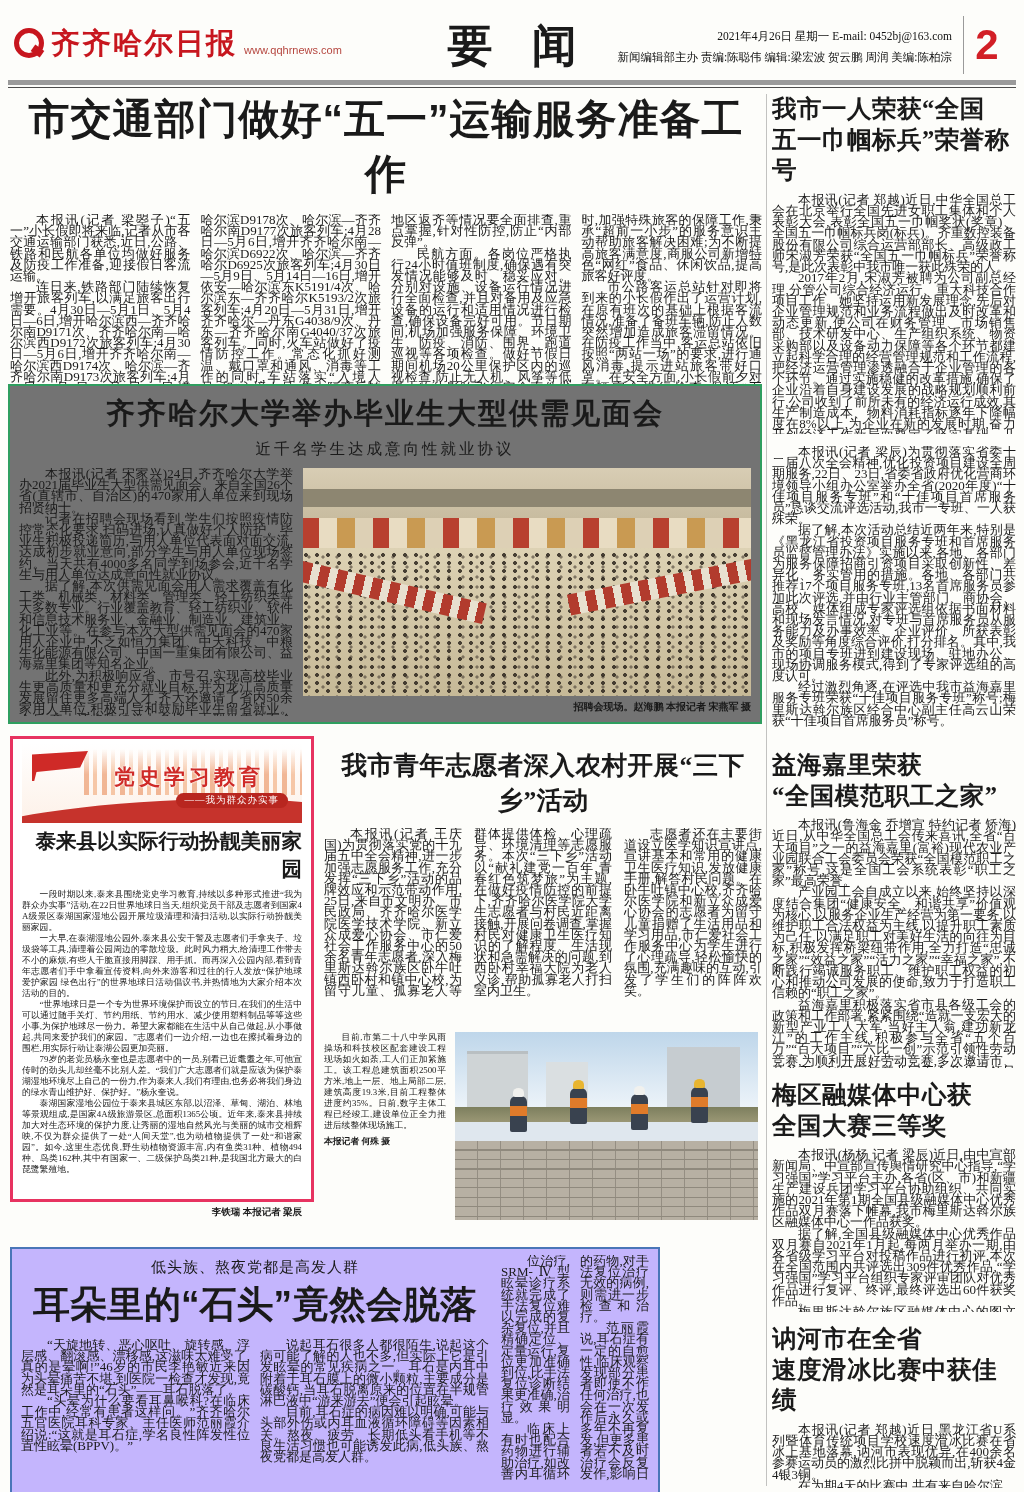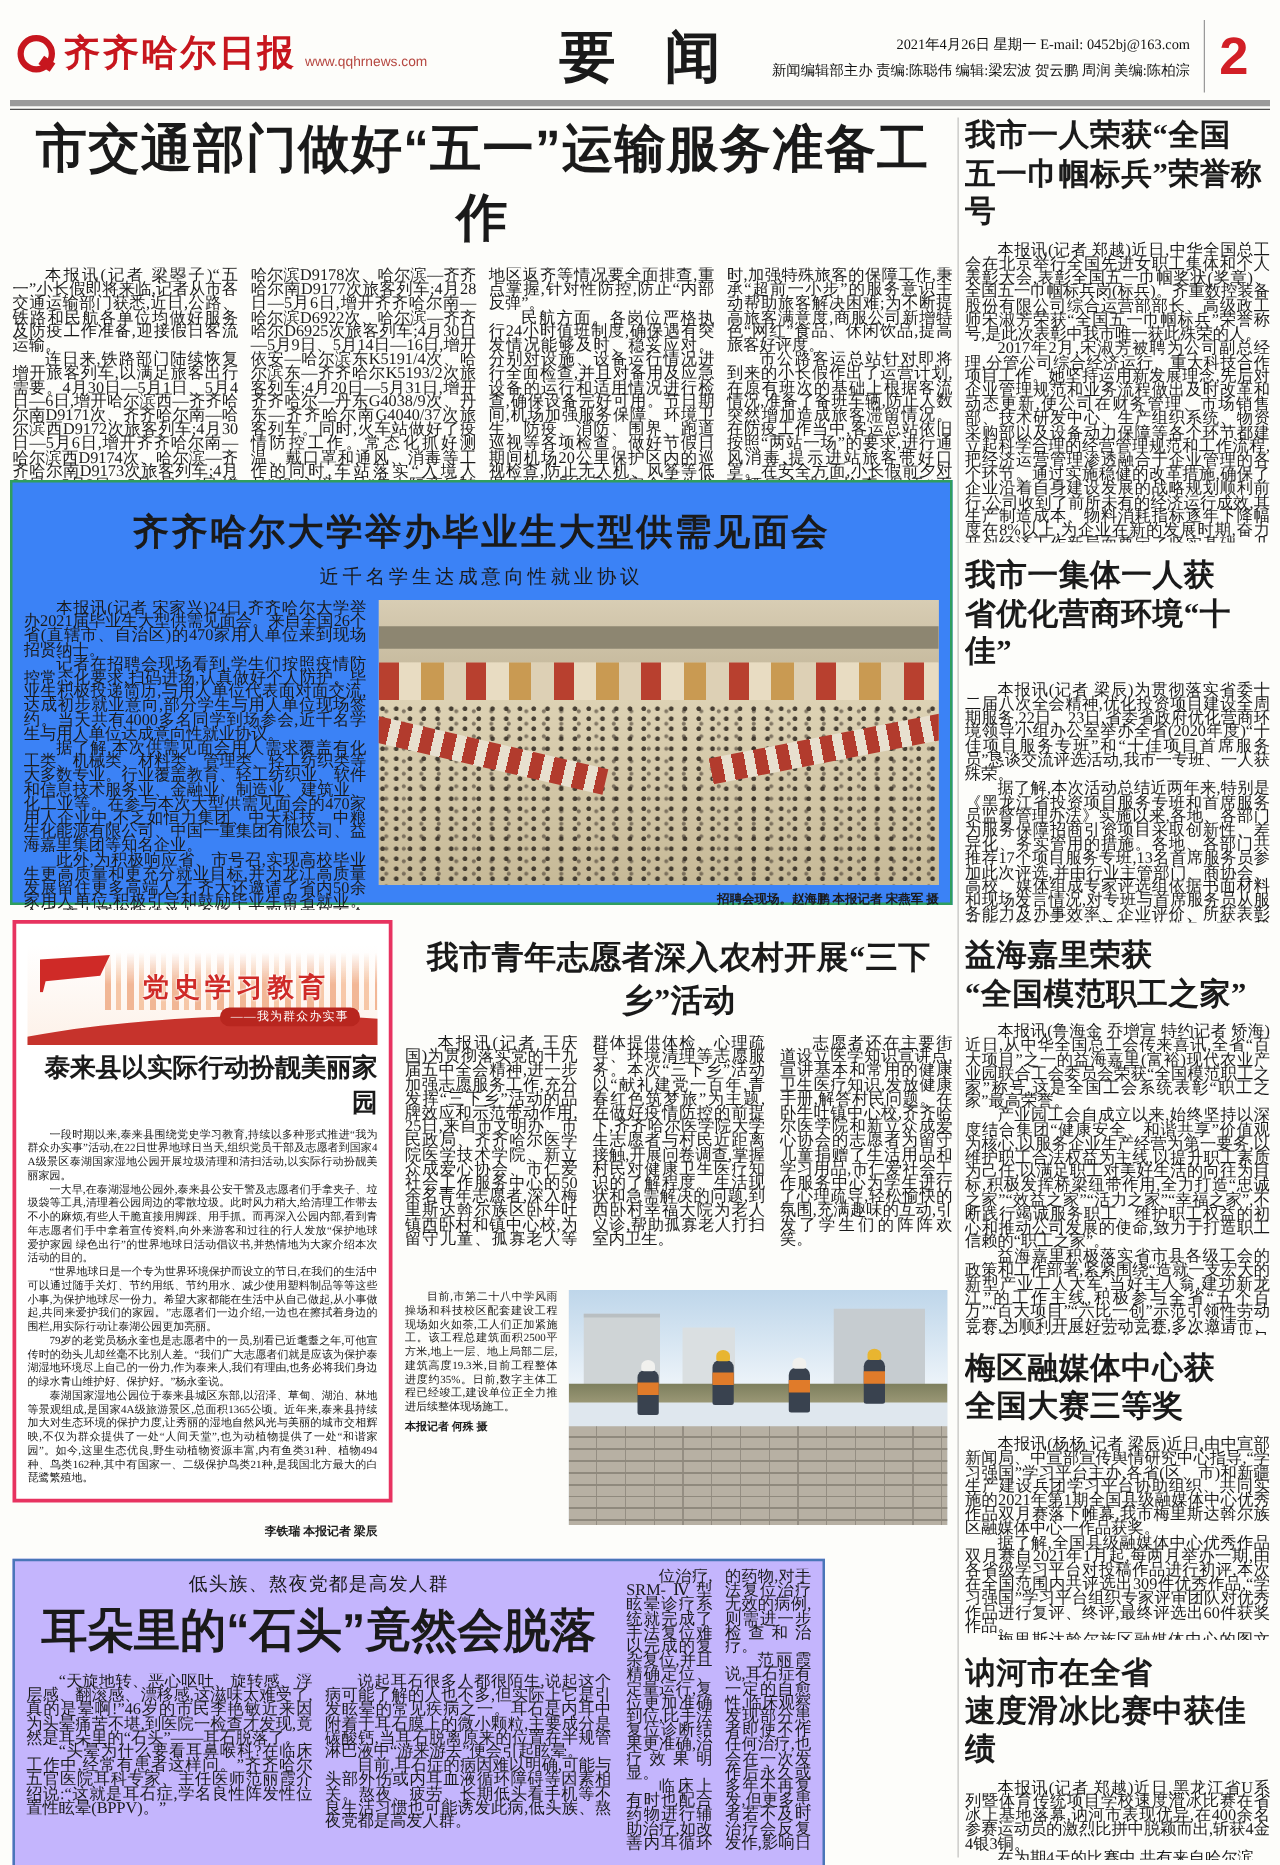--- a/index.html
+++ b/index.html
@@ -20,22 +20,22 @@
   .vline{position:absolute;top:94px;bottom:6px;left:766px;width:1px;background:#c2c2c0;}
   
   .bt{font-size:13px;line-height:11.2px;}
   .bt p{margin:0;text-indent:2em;text-align:justify;word-break:break-all;}
   
   .main-art{position:absolute;top:92px;left:10px;width:752px;}
   .main-headline{font-size:41px;font-weight:900;text-align:center;letter-spacing:1px;margin:0 0 12px;
                  font-family:"Liberation Sans","DejaVu Sans",sans-serif;}
   .main-body{column-count:4;column-gap:10px;height:230px;overflow:hidden;}
   
-  .box-green{position:absolute;top:384px;left:8px;width:754px;height:340px;border:2px solid #2f9e5f;background:#3b82f6;
-             padding:18px 9px;box-sizing:border-box;}
+  .box-green{position:absolute;top:384px;left:8px;width:754px;height:340px;border:2px solid #2f9e5f;background:#737373;
+             padding:6px 9px;box-sizing:border-box;}
   .jf-title{text-align:center;font-size:29px;font-weight:900;letter-spacing:2px;margin:2px 0 5px;}
   .jf-sub{text-align:center;font-size:15.5px;letter-spacing:3px;margin:0 0 8px;}
   .jf-row{display:flex;gap:10px;}
   .jf-text{width:274px;height:248px;overflow:hidden;}
   .jf-photo-wrap{flex:1;}
   .photo-jobfair{height:228px;position:relative;overflow:hidden;background:#d9cdb1;}
   .pj-ceiling{position:absolute;top:0;left:0;right:0;height:22%;background:linear-gradient(180deg,#d8cdb4,#c8bca0);}
   .pj-windows{position:absolute;top:9%;left:0;right:0;height:8%;background:#8d8671;}
   .pj-banners{position:absolute;top:22%;left:0;right:0;height:13%;
       background:repeating-linear-gradient(90deg,#b8402f 0 16px,#e8dcc2 16px 34px,#c99a52 34px 52px,#ddd0b5 52px 70px);}
@@ -49,21 +49,21 @@
   .pj-strip-r{position:absolute;right:-5%;top:47%;width:46%;height:9%;transform:rotate(-11deg);
       background:repeating-linear-gradient(90deg,#b23b2d 0 10px,#e8e0cf 10px 18px);}
   .jf-caption{text-align:right;font-size:10px;font-weight:bold;margin-top:4px;}
   
   .sidebar{position:absolute;top:94px;left:772px;width:244px;height:1394px;overflow:hidden;}
   .side-art{margin-bottom:12px;overflow:hidden;}
   .side-art h2{font-size:24.5px;line-height:1.25;font-weight:900;margin:0 0 8px;letter-spacing:0.5px;}
   .sh1{height:340px}.sh2{height:292px}.sh3{height:318px}.sh4{height:232px}.sh5{height:182px}
   
   .box-pink{position:absolute;top:736px;left:10px;width:304px;height:466px;border:3px solid #e73360;background:#fff;
-            padding:17px 9px;box-sizing:border-box;}
+            padding:4px 9px;box-sizing:border-box;}
   .ph-banner{height:80px;position:relative;margin-bottom:3px;overflow:hidden;background:linear-gradient(180deg,#fff,#fdf1e8);}
   .pbn-city{position:absolute;right:0;top:6px;width:78%;height:46px;opacity:.55;
       background:repeating-linear-gradient(90deg,#e8824a 0 5px,transparent 5px 9px,#f0a06a 9px 13px,transparent 13px 18px);
       -webkit-mask-image:linear-gradient(180deg,transparent,#000 55%);mask-image:linear-gradient(180deg,transparent,#000 55%);}
   .pbn-swoosh{position:absolute;left:-25%;bottom:-42px;width:150%;height:64px;background:#c6332c;border-radius:50% 50% 0 0;transform:rotate(-3deg);}
   .pbn-flag{position:absolute;left:10px;top:8px;width:56px;height:30px;background:#cf2a27;
       clip-path:polygon(0 12%,100% 0,86% 55%,8% 70%,4% 100%,0 100%);}
   .pbn-title{position:absolute;left:92px;top:20px;color:#cf2a27;font-weight:900;font-size:21px;letter-spacing:4px;
       text-shadow:0 0 2px #fff,0 0 2px #fff;}
   .pbn-sub{position:absolute;right:14px;top:50px;color:#fff;background:#b8261f;font-size:9.5px;padding:1px 9px;border-radius:8px;letter-spacing:1px;}
@@ -166,24 +166,20 @@
       <h2>
           <span style="display:block">我市一人荣获“全国</span>
           <span style="display:block">五一巾帼标兵”荣誉称号</span>
         </h2>
       <div class="bt">
           <p>本报讯(记者 郑越)近日,中华全国总工会在北京举行全国先进女职工集体和个人表彰大会,表彰全国五一巾帼奖状(奖章)、全国五一巾帼标兵岗(标兵)。齐重数控装备股份有限公司综合运营部部长、高级政工师宋淑芳荣获“全国五一巾帼标兵”荣誉称号,是此次表彰中我市唯一获此殊荣的人。</p>
           <p>2017年2月,宋淑芳被聘为公司副总经理,分管公司综合经济运行、重大科技合作项目工作。她坚持运用新发展理念,先后对企业管理规范和业务流程做出及时改革和动态更新,使公司在财务管理、市场销售部、技术研发中心、生产组织系统、物资采购部以及设备动力保障等各个环节都建立起科学合理的经营管理规范和工作流程,把经济运营管理渗透融合于企业管理的各个环节。通过实施稳健的改革措施,确保了企业沿着自身建设发展的战略规划顺利前行,公司收到了前所未有的经济运行成效,其生产制造成本、物料消耗指标逐年下降幅度在8%以上,为企业在新的发展时期,奋力开创经济工作新局面奠定了坚实基础。几年来,她主持负责公司承担运营国家重大科研项目6项,参与国家重大科研项目3项,承担省、市级重大科研项目10余项。</p>
         </div>
     </div>
     <div class="side-art sh2">
-      <h2>
-          <span style="display:block">我市一集体一人获</span>
-          <span style="display:block">省优化营商环境“十佳”</span>
-        </h2>
       <div class="bt">
           <p>本报讯(记者 梁辰)为贯彻落实省委十二届八次全会精神,优化投资项目建设全周期服务,22日、23日,省委省政府优化营商环境领导小组办公室举办全省(2020年度)“十佳项目服务专班”和“十佳项目首席服务员”恳谈交流评选活动,我市一专班、一人获殊荣。</p>
           <p>据了解,本次活动总结近两年来,特别是《黑龙江省投资项目服务专班和首席服务员监督管理办法》实施以来,各地、各部门为服务保障招商引资项目采取创新性、差异化、务实管用的措施。各地、各部门共推荐17个项目服务专班,13名首席服务员参加此次评选,并由行业主管部门、商协会、高校、媒体组成专家评选组依据书面材料和现场发言情况,对专班与首席服务员从服务能力及办事效率、企业评价、所获表彰及奖励等角度综合评价,打分排名。其中,我市的项目专班进到建设现场、驻地办公、现场协调服务模式,得到了专家评选组的高度认可。</p>
           <p>经过激烈角逐,在评选中我市益海嘉里服务专班荣获“十佳项目服务专班”称号;梅里斯达斡尔族区经合中心副主任高云山荣获“十佳项目首席服务员”称号。</p>
         </div>
     </div>
     <div class="side-art sh3">
       <h2>
           <span style="display:block">益海嘉里荣获</span>
           <span style="display:block">“全国模范职工之家”</span>

